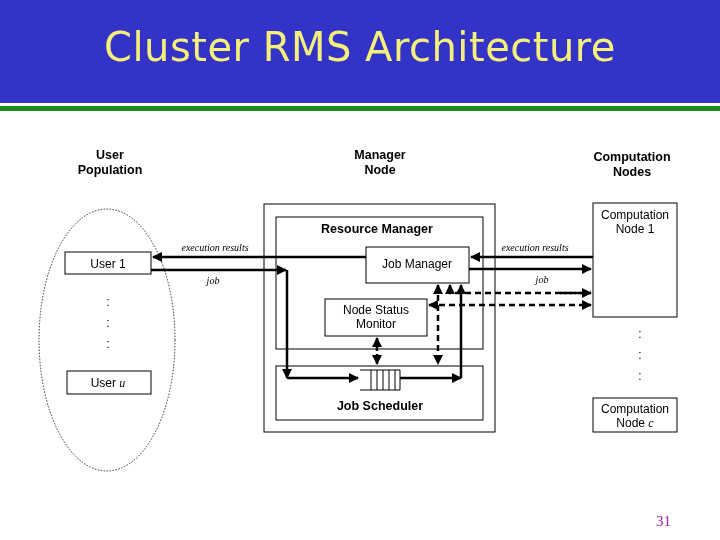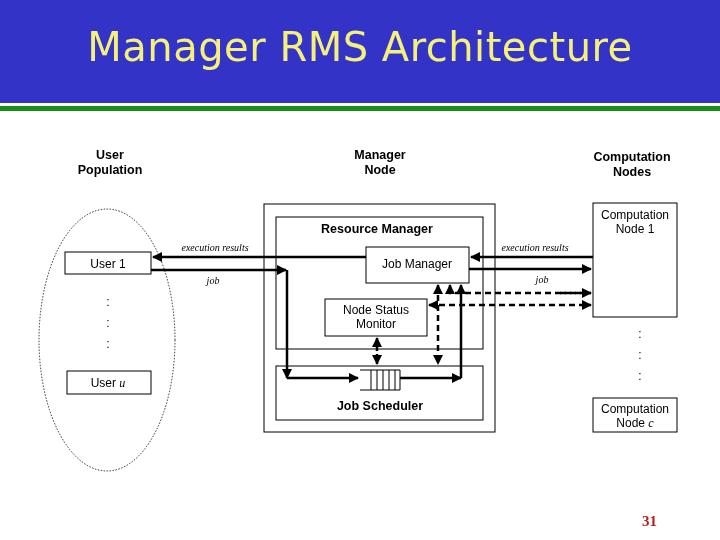--- a/index.html
+++ b/index.html
@@ -6,27 +6,27 @@
   body { width: 720px; height: 540px; background: #ffffff; position: relative; overflow: hidden; font-family: "Liberation Sans", sans-serif; }
   .title-bar { position: absolute; left: 0; top: 0; width: 720px; height: 103px; background: #3333c8; }
   .title-text { position: absolute; left: 0; top: 24px; width: 720px; text-align: center; color: #f5f07a; font-family: "DejaVu Sans", sans-serif; font-size: 40px; letter-spacing: 0.5px; }
   .title-white { position: absolute; left: 0; top: 103px; width: 720px; height: 3px; background: #ffffff; }
   .title-green { position: absolute; left: 0; top: 106px; width: 720px; height: 5px; background: #1a8c1a; }
   svg.diagram { position: absolute; left: 0; top: 0; }
   .lbl { font-family: "Liberation Sans", sans-serif; fill: #000; }
   .bold { font-weight: bold; font-size: 12.5px; }
   .norm { font-size: 12px; }
   .ital { font-family: "Liberation Serif", serif; font-style: italic; font-size: 10px; }
-  .page-num { position: absolute; left: 642px; top: 513px; font-family: "Liberation Serif", serif; font-size: 15px; color: #b91c1c; font-weight: bold; }
+  .page-num { position: absolute; left: 656px; top: 513px; font-family: "Liberation Serif", serif; font-size: 15px; color: #a21caf; }
 </style>
 </head>
 <body>
 
 <div class="title-bar"></div>
-<div class="title-text">Manager RMS Architecture</div>
+<div class="title-text">Cluster RMS Architecture</div>
 <div class="title-white"></div>
 <div class="title-green"></div>
 
 <svg class="diagram" width="720" height="540" viewBox="0 0 720 540">
   <defs>
     <marker id="ah" viewBox="0 0 10 10" refX="9" refY="5" markerWidth="4" markerHeight="4" orient="auto-start-reverse">
       <path d="M0,0 L10,5 L0,10 z" fill="#000"></path>
     </marker>
   </defs>
 

